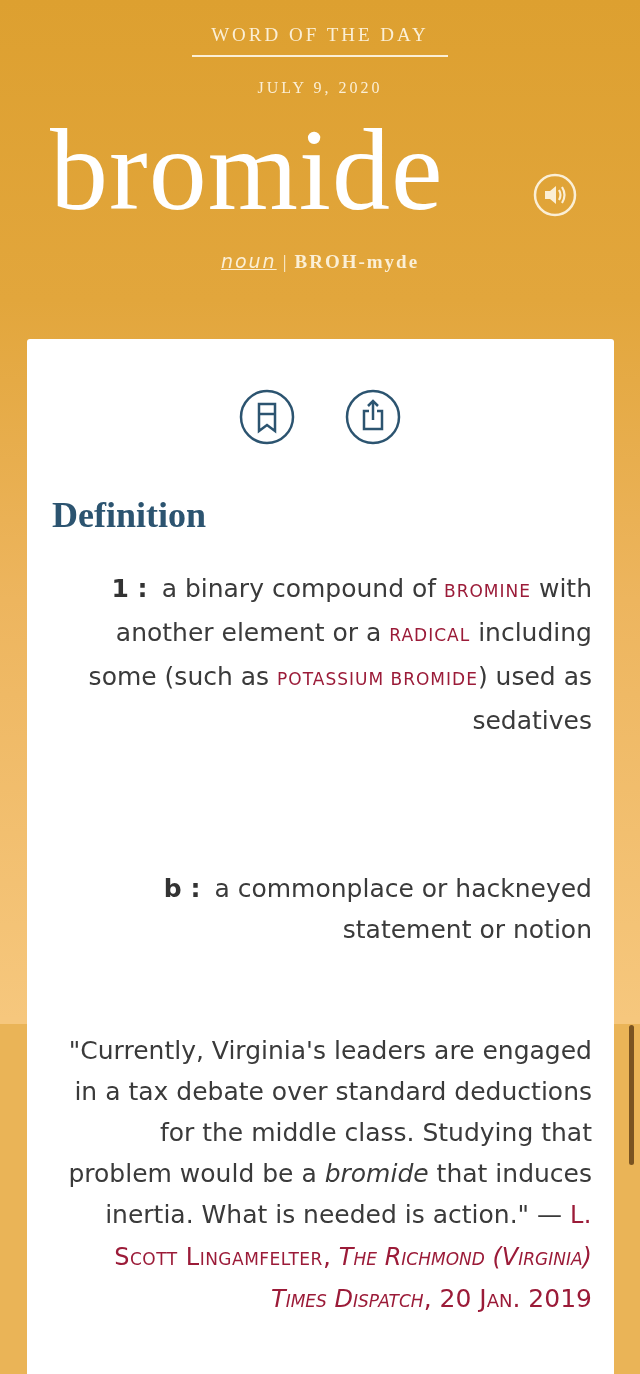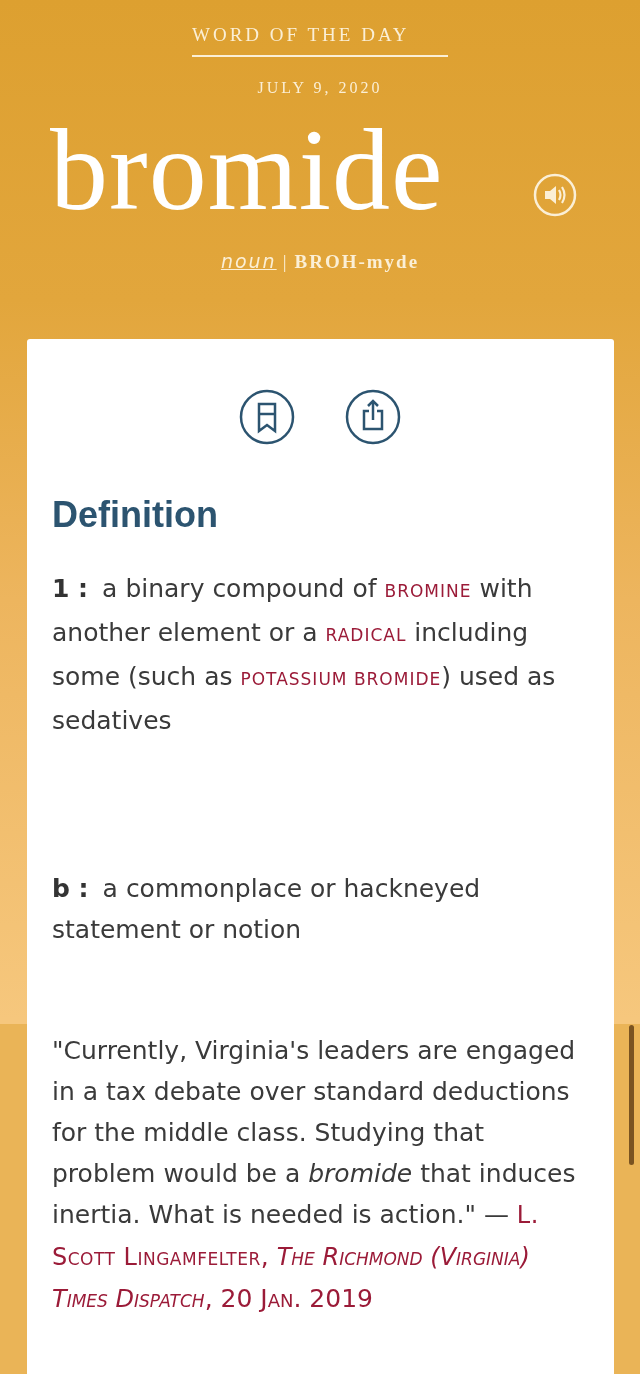--- a/index.html
+++ b/index.html
@@ -13,21 +13,21 @@
       position: absolute; left: 0; top: 1024px; width: 640px; height: 350px;
       background: #EAB457;
     }
     .header {
       position: absolute; left: 0; top: 0; width: 640px; text-align: center;
       color: #FBEFD6;
       font-family: "Liberation Serif", "DejaVu Serif", serif;
     }
     .wotd {
       position: absolute; left: 192px; top: 24px; width: 256px;
-      font-size: 19px; letter-spacing: 3px; text-align: left;
+      font-size: 19px; letter-spacing: 3px; text-align: center;
     }
     .wotd-rule {
       position: absolute; left: 192px; top: 55px; width: 256px; height: 2px;
       background: #FBEFD6;
     }
     .date {
       position: absolute; left: 192px; top: 62px; width: 256px;
       font-size: 16px; letter-spacing: 3px;  margin-top: 17px;
     }
     .word {
@@ -49,27 +49,27 @@
     .pron .phon { font-family: "Liberation Serif", "DejaVu Serif", serif; font-weight: bold; }
     .card {
       position: absolute; left: 27px; top: 339px; width: 587px; height: 1060px;
       background: #ffffff; border-radius: 3px;
     }
     .icon-btn {
       position: absolute; width: 56px; height: 56px; cursor: pointer;
     }
     .h2 {
       position: absolute; left: 25px;
-      font-family: Liberation Sans, sans-serif; font-weight: bold;
+      font-family: Liberation Serif, serif; font-weight: bold;
       color: #2C5470; font-size: 36px;
     }
     .body-text {
       position: absolute; left: 25px; width: 540px;
       font-family: "DejaVu Sans", sans-serif; font-size: 25px;
-      color: #3a3a3a; line-height: 41px;
+      color: #3a3a3a; line-height: 41px; text-align: right;
     }
     .num { font-weight: bold; color: #333; margin-right: 14px; }
     .sc { color: #9B1B38; font-size: 17px; letter-spacing: 1px; cursor: pointer; }
     .cite { color: #9B1B38; }
     .cite .small { font-size: 18px; letter-spacing: 0.5px; }
     .scrollbar {
       position: absolute; left: 629px; top: 1025px; width: 5px; height: 140px;
       background: #7A5320; border-radius: 3px;
     }
   </style>

